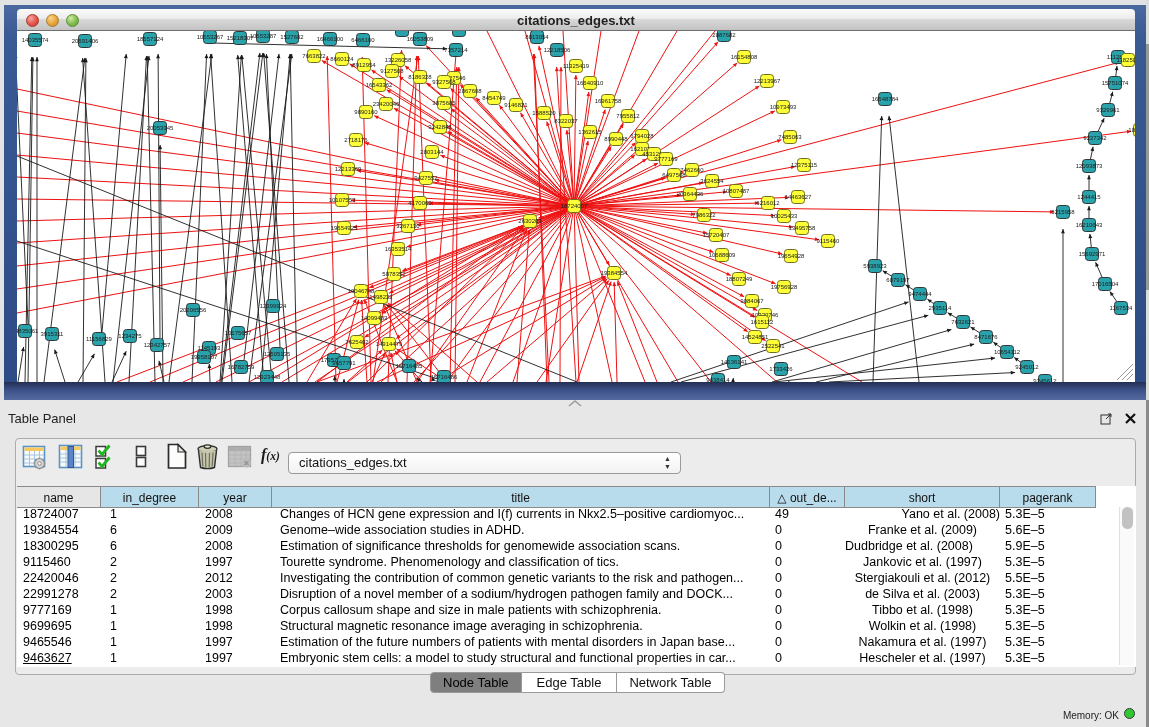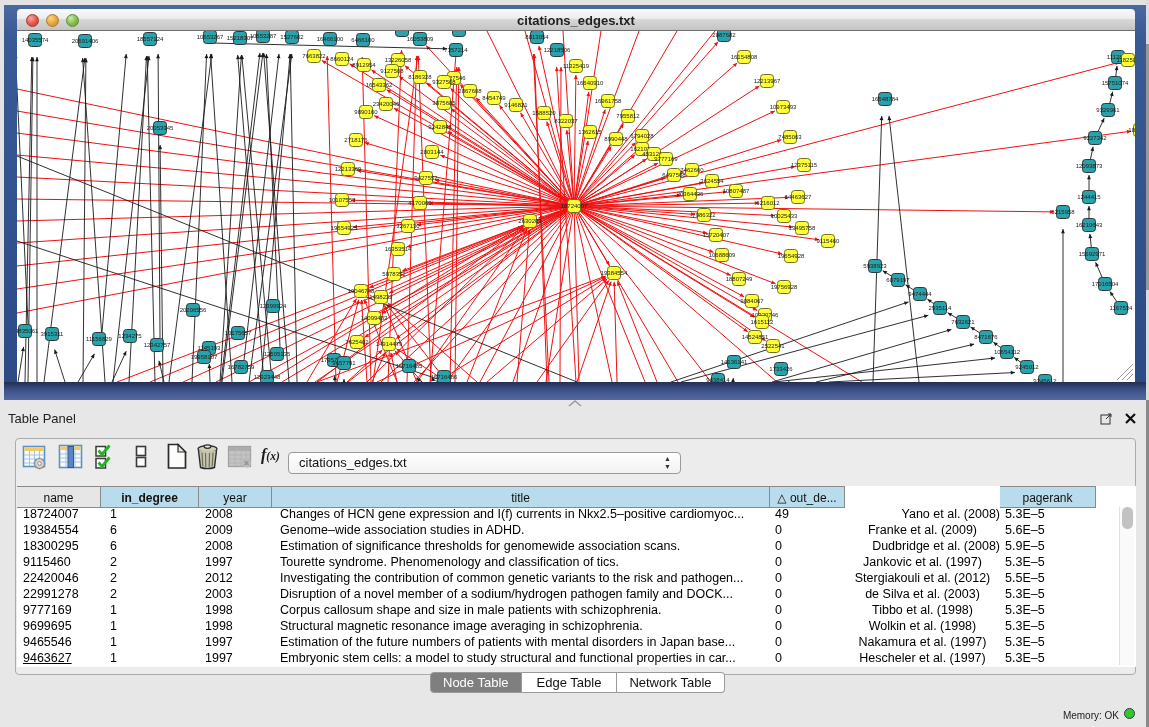--- a/index.html
+++ b/index.html
@@ -25,21 +25,21 @@
   border:1px solid #9a9a9a; border-radius:4px; font-size:13px; color:#111; line-height:20px; padding-left:10px; }
 .table { position:absolute; left:1px; top:47px; width:1119px; height:181px; background:#ffffff; overflow:hidden; }
 .thdr { position:absolute; left:0; top:0; height:22px; font-size:12px; color:#111; text-align:center; line-height:22px;
   background:#b9dcec; border-top:1px solid #8a8a8a; border-bottom:1px solid #8a8a8a; border-right:1px solid #8a8a8a; }
 .row { position:absolute; font-size:12.5px; color:#000; white-space:nowrap; }
 .cell { position:absolute; }
 .sbar { position:absolute; right:2px; top:21px; width:15px; height:158px; background:#fafafa; border-left:1px solid #e0e0e0; }
 .sthumb { position:absolute; left:2px; top:0px; width:11px; height:22px; background:#c2c2c2; border-radius:6px; }
 .tabs { position:absolute; left:430px; top:264px; height:21px; font-size:13px; }
 .seg { float:left; height:21px; line-height:20px; padding:0 12px; background:#fff; color:#111; border:1px solid #9a9a9a; border-left:none; }
-.seg.first { border-radius:4px 0 0 4px; border-left:1px solid #9a9a9a; background:#7f7f7f; color:#ffffff; }
+.seg.first { border-radius:4px 0 0 4px; border-left:1px solid #9a9a9a; background:#7f7f7f; color:#000000; }
 .seg.last { border-radius:0 4px 4px 0; }
 .status { position:absolute; right:30px; top:302px; font-size:10px; color:#222; }
 .memdot { position:absolute; right:14px; top:300px; width:11px; height:11px; border-radius:50%; background:#2fc832; border:1px solid #3a3a3a; }
 .rightstrip { position:absolute; right:0px; top:0px; width:3px; height:400px; background:#dcdcdc; }
 .rightscroll { position:absolute; right:0px; top:44px; width:3px; height:246px; background:#989898; }
 </style></head>
 <body>
 <div class="desktop">
   <div class="appblue">
     <div class="botgrad"></div>
@@ -800,24 +800,25 @@
  <path d="M2 10 H23 M2 14 H23 M2 18 H23 M8 6 V21 M14 6 V21 M19 6 V21" stroke="#b4b4b4" stroke-width="1"></path>
  <circle cx="19.5" cy="18" r="4.5" fill="#bcbcbc"></circle>
  <path d="M17.5 16 L21.5 20 M21.5 16 L17.5 20" stroke="#969696" stroke-width="1.5"></path>
 </svg>
 <div style="position:absolute;left:245px;top:7px;font-size:16px;font-style:italic;font-weight:bold;font-family:'Liberation Serif',serif;color:#1a1a1a;">f<span style="font-size:11.5px;">(x)</span></div>
 
       <div class="dropdown">citations_edges.txt<span style="position:absolute;right:9px;top:2px;font-size:7px;line-height:8px;color:#333;">▲</span><span style="position:absolute;right:9px;top:10px;font-size:7px;line-height:8px;color:#333;">▼</span></div>
     </div>
     <div class="table">
       <div class="thdr" style="left:0px;width:84px;background:#e6e6e6;">name</div>
-<div class="thdr" style="left:84px;width:98px;background:#b9dcec;font-weight:bold;">in_degree</div>
+<div class="thdr" style="left:84px;width:98px;background:#b9dcec;">in_degree</div>
 <div class="thdr" style="left:182px;width:73px;background:#b9dcec;">year</div>
 <div class="thdr" style="left:255px;width:498px;background:#b9dcec;">title</div>
 <div class="thdr" style="left:753px;width:75px;background:#b9dcec;">△ out_de...</div>
+<div class="thdr" style="left:828px;width:155px;background:#b9dcec;">short</div>
 <div class="thdr" style="left:983px;width:96px;background:#b9dcec;">pagerank</div>
 
       <div class="row" style="top:21px;">
 <span class="cell" style="left:6px;">18724007</span>
 <span class="cell" style="left:93px;">1</span>
 <span class="cell" style="left:188px;">2008</span>
 <span class="cell" style="left:263px;">Changes of HCN gene expression and I(f) currents in Nkx2.5–positive cardiomyoc...</span>
 <span class="cell" style="left:758px;">49</span>
 <span class="cell" style="left:828px;width:155px;text-align:right;">Yano et al. (2008)</span>
 <span class="cell" style="left:988px;">5.3E–5</span>
@@ -830,21 +831,21 @@
 <span class="cell" style="left:758px;">0</span>
 <span class="cell" style="left:828px;width:155px;text-align:center;">Franke et al. (2009)</span>
 <span class="cell" style="left:988px;">5.6E–5</span>
 </div>
 <div class="row" style="top:53px;">
 <span class="cell" style="left:6px;">18300295</span>
 <span class="cell" style="left:93px;">6</span>
 <span class="cell" style="left:188px;">2008</span>
 <span class="cell" style="left:263px;">Estimation of significance thresholds for genomewide association scans.</span>
 <span class="cell" style="left:758px;">0</span>
-<span class="cell" style="left:828px;width:155px;text-align:right;">Dudbridge et al. (2008)</span>
+<span class="cell" style="left:828px;width:155px;text-align:left;">Dudbridge et al. (2008)</span>
 <span class="cell" style="left:988px;">5.9E–5</span>
 </div>
 <div class="row" style="top:69px;">
 <span class="cell" style="left:6px;">9115460</span>
 <span class="cell" style="left:93px;">2</span>
 <span class="cell" style="left:188px;">1997</span>
 <span class="cell" style="left:263px;">Tourette syndrome. Phenomenology and classification of tics.</span>
 <span class="cell" style="left:758px;">0</span>
 <span class="cell" style="left:828px;width:155px;text-align:center;">Jankovic et al. (1997)</span>
 <span class="cell" style="left:988px;">5.3E–5</span>

